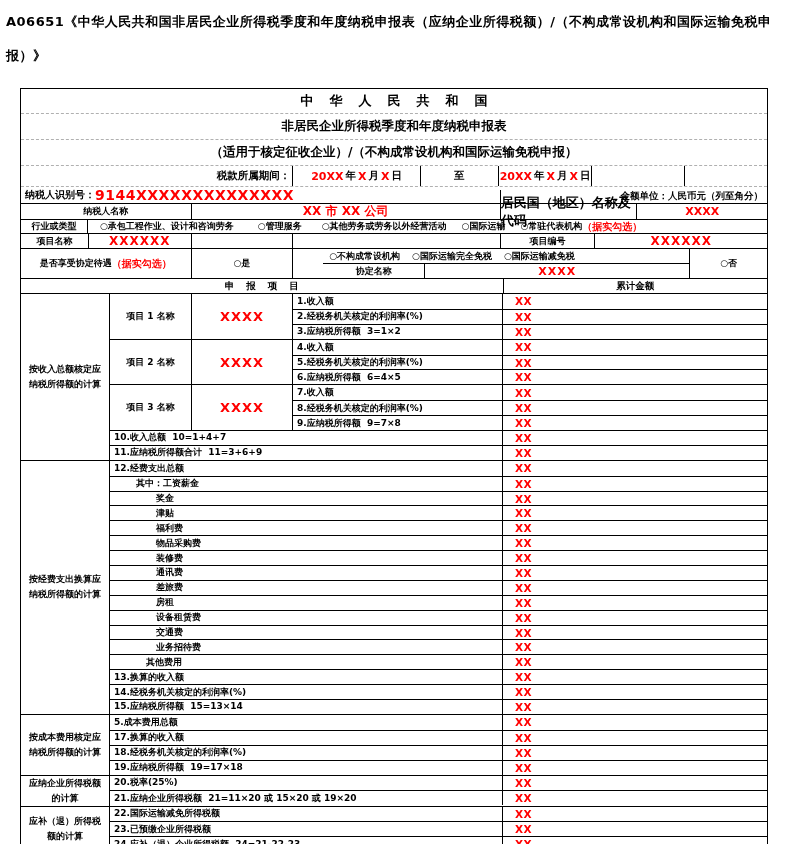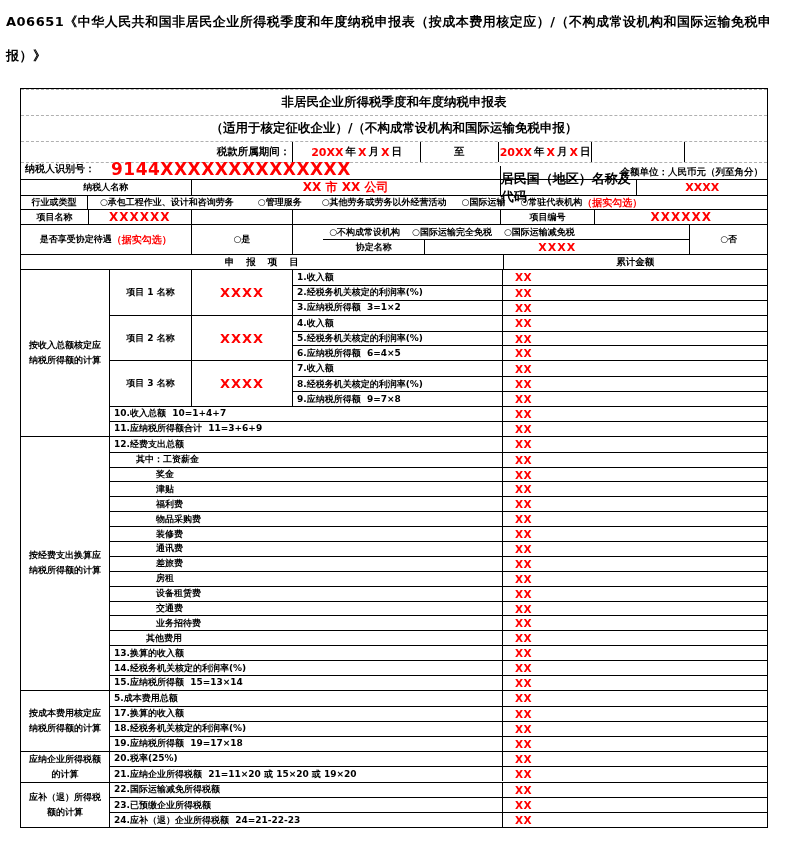--- a/index.html
+++ b/index.html
@@ -20,21 +20,21 @@
   .r-dates { height:21px; border-top:1px dashed #b0b0b0; font-size:10.5px; }
   .r-dates .c { justify-content:center; }
   .r-dates .c + .c { border-left:1px solid #000; }
   .r-dates .dlabel { width:272px; justify-content:flex-end; padding-right:2px; }
   .r-dates .d1 { width:128px; } .r-dates .dto { width:78px; } .r-dates .d2 { width:94px; }
   .r-dates .de1 { width:93px; } .r-dates .de2 { width:83px; }
   .datecell span { margin:0 1px; } .datecell .red { font-size:11px; }
 
   .r-taxid { height:17px; border-top:1px dashed #b0b0b0; font-size:10px;align-items:flex-end; }
   .r-taxid .left  { width:480px; padding-left:4px; }
-  .r-taxid .left .red { font-size:17px; letter-spacing:0.5px;margin-left:16px; }
+  .r-taxid .left .red { font-size:14px; letter-spacing:0.5px; }
   .r-taxid .right { width:268px; justify-content:flex-end; padding-right:4px; border-left:1px solid #000; font-size:9.5px; }
 
   .r-name { height:16px; border-top:1px solid #000; font-size:9px; }
   .r-name .c { justify-content:center; }
   .r-name .c + .c { border-left:1px solid #000; }
   .n1 { width:170px; } .n2 { width:310px; } .n3 { width:137px; font-size:13px; } .n4 { width:131px; }
   .n2 .red { font-size:12px; } .n4 .red { font-size:11px; }
 
   .r-industry { height:14px; border-top:1px solid #000; font-size:9px; }
   .r-industry .ilabel { width:67px; justify-content:center; border-right:1px solid #000; }
@@ -77,24 +77,25 @@
   .pval  { width:101px; border-right:1px solid #000; display:flex; align-items:center; justify-content:center; font-size:13px; letter-spacing:1px; }
   .ircol { flex:1; display:flex; flex-direction:column; }
   .ircol > * + * { border-top:1px solid #000; }
   .irow { display:flex; height:14.9px;justify-content:center; }
   .irow .lbl { flex:1; display:flex; align-items:center; font-size:9px; white-space:pre; overflow:hidden; }
   .irow .val { width:265px; border-left:1px solid #000; display:flex; align-items:center; padding-left:12px; font-size:10.5px; letter-spacing:0.5px; }
 </style>
 </head>
 <body>
 
-<div class="doc-title">A06651《中华人民共和国非居民企业所得税季度和年度纳税申报表（按成本费用核定应）/（不构成常设机构和国际运输免税申报）》</div>
+<div class="doc-title">A06651《中华人民共和国非居民企业所得税季度和年度纳税申报表（应纳企业所得税额）/（不构成常设机构和国际运输免税申报）》</div>
 
 <div class="form">
 
+  <div class="r-country">中华人民共和国</div>
   <div class="r-title">非居民企业所得税季度和年度纳税申报表</div>
   <div class="r-subtitle">（适用于核定征收企业）/（不构成常设机构和国际运输免税申报）</div>
 
   <div class="r r-dates">
     <div class="c dlabel">税款所属期间：</div>
     <div class="c d1 datecell">
       <span class="red">20XX</span>
         <span>年</span>
         <span class="red">X</span>
         <span>月</span>

